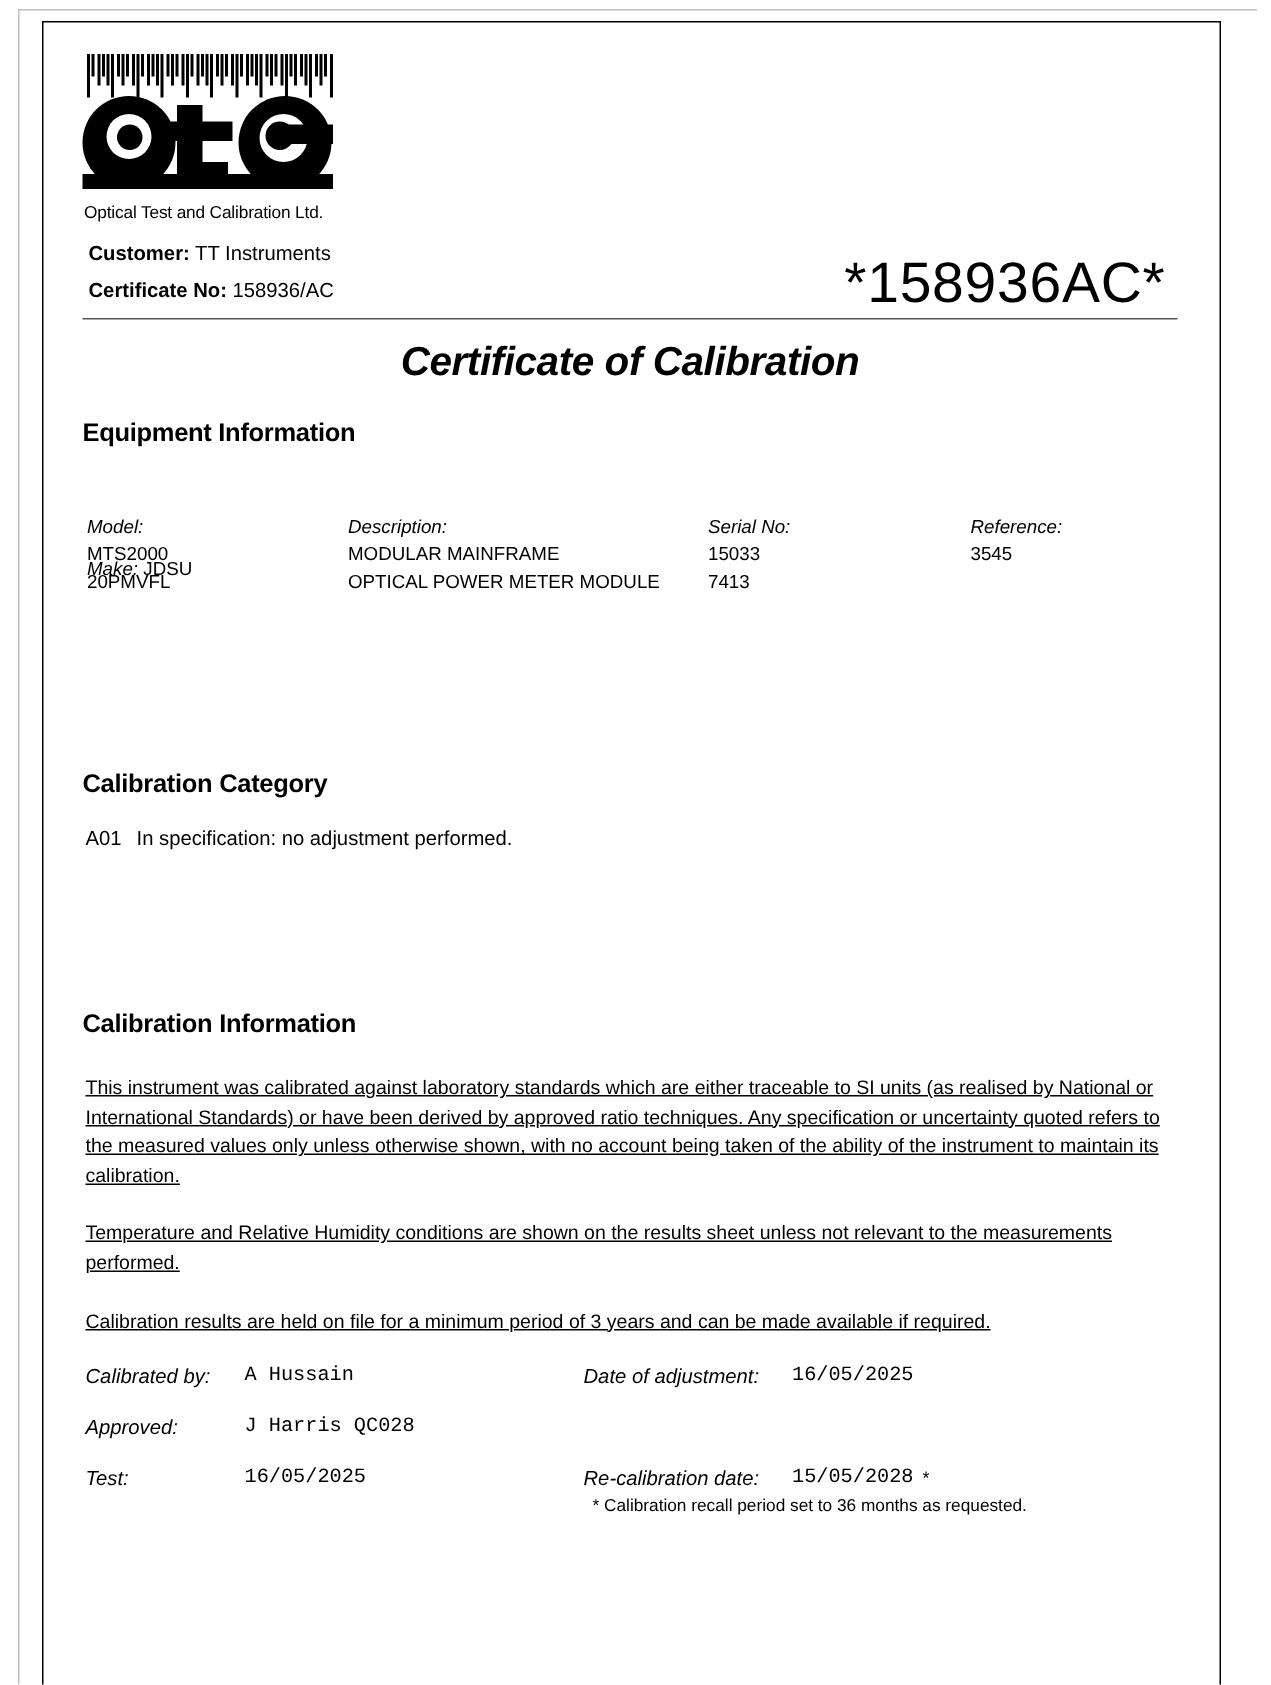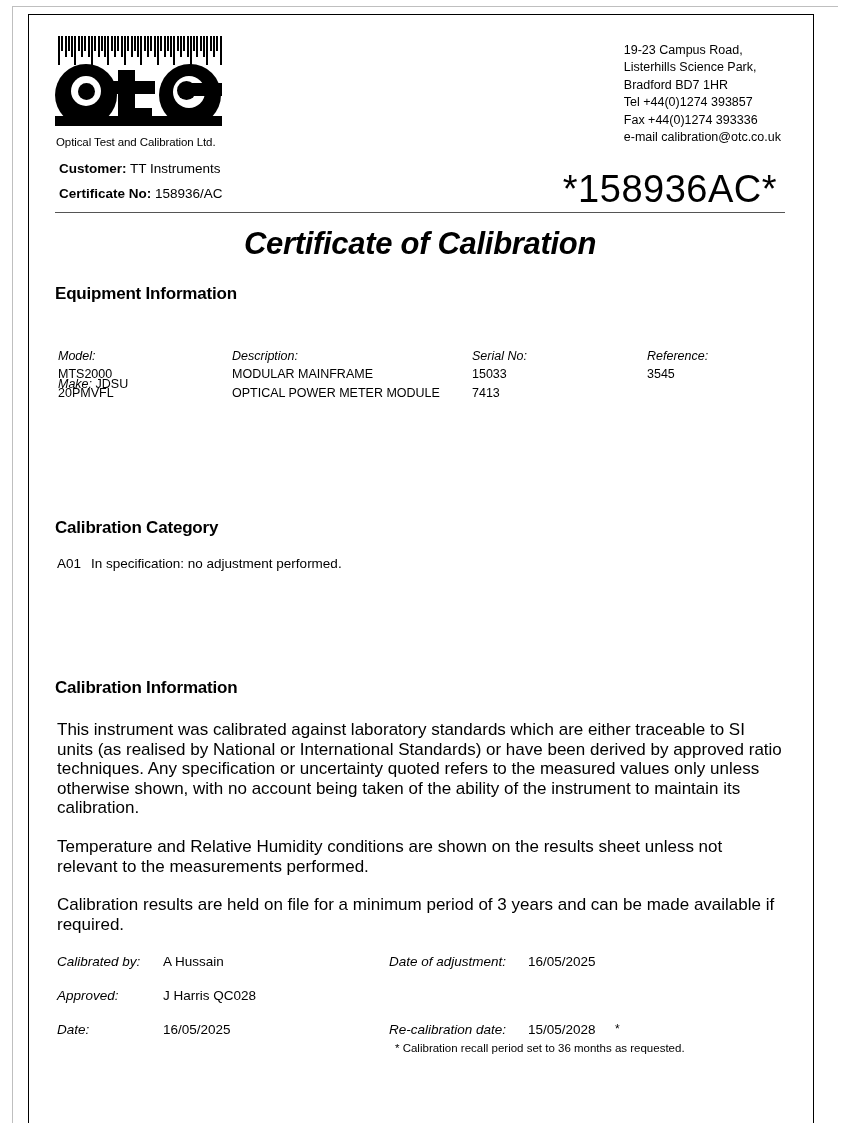--- a/index.html
+++ b/index.html
@@ -201,21 +201,21 @@
   }
 
   .rule-main {
     border-top: 1.6px solid #555;
     margin-top: 2px;
   }
 
   
   .doc-title {
     text-align: center;
-    font-size: 31px;
+    font-size: 27px;
     font-weight: bold;
     font-style: italic;
     margin-top: 13px;
     letter-spacing: -0.3px;
   }
 
   
   .section-h {
     font-size: 17px;
     font-weight: bold;
@@ -256,45 +256,46 @@
     font-size: 13.5px;
     padding-left: 2px;
   }
   .cat-code { display: inline-block; width: 34px; }
 
   .comments-wrap { margin-top: 23px; }
 
   
   .calinfo-wrap { margin-top: 107px; }
   .para {
-    font-size: 17px;
+    font-size: 13px;
     line-height: 19.6px;
     margin-top: 19px;
     padding-left: 2px;
+    text-decoration: underline;
   }
   .para.first { margin-top: 22px; }
 
   
   .sign-block {
     position: relative;
     margin-top: 20px;
     height: 100px;
     font-size: 13.5px;
   }
   .sign-row { position: absolute; left: 0; right: 0; height: 20px; }
   .sign-row.sr1 { top: 0px; }
   .sign-row.sr2 { top: 34px; }
   .sign-row.sr3 { top: 68px; }
   .lbl {
     position: absolute;
     font-style: italic;
   }
   .lbl.l1 { left: 2px; }
   .lbl.l2 { left: 334px; }
-  .val { position: absolute; }
+  .val { position: absolute; font-family: Liberation Mono, monospace; }
   .val.v1 { left: 108px; }
   .val.v2 { left: 473px; }
   .star-mark { position: absolute; left: 560px; font-size: 12px; }
   .footnote {
     position: absolute;
     left: 340px;
     top: 88px;
     font-size: 11.5px;
     white-space: nowrap;
   }
@@ -374,28 +375,20 @@
             <div class="letter-o-hole-dot"></div>
             <div class="letter-c-hole"></div>
             <div class="letter-c-dot"></div>
             <div class="letter-c-notch"></div>
             <div class="letter-t-foot"></div>
           </div>
         </div>
         <div class="logo-caption">Optical Test and Calibration Ltd.</div>
       </div>
 
-      <div class="address-block">
-        <div>19-23 Campus Road,</div>
-        <div>Listerhills Science Park,</div>
-        <div>Bradford BD7 1HR</div>
-        <div>Tel +44(0)1274 393857</div>
-        <div>Fax +44(0)1274 393336</div>
-        <div>e-mail calibration@otc.co.uk</div>
-      </div>
     </div>
 
     <div class="cust-lines">
       <div class="cust-line">
         <b>Customer:</b>
         <span class="cust-val">TT Instruments</span>
       </div>
       <div class="cust-line">
         <b>Certificate No:</b>
         <span class="cust-val">158936/AC</span>
@@ -456,21 +449,21 @@
         <span class="lbl l1">Calibrated by:</span>
         <span class="val v1">A Hussain</span>
         <span class="lbl l2">Date of adjustment:</span>
         <span class="val v2">16/05/2025</span>
       </div>
       <div class="sign-row sr2">
         <span class="lbl l1">Approved:</span>
         <span class="val v1">J Harris QC028</span>
       </div>
       <div class="sign-row sr3">
-        <span class="lbl l1">Date:</span>
+        <span class="lbl l1">Test:</span>
         <span class="val v1">16/05/2025</span>
         <span class="lbl l2">Re-calibration date:</span>
         <span class="val v2">15/05/2028</span>
         <span class="star-mark">*</span>
       </div>
       <div class="footnote">* Calibration recall period set to 36 months as requested.</div>
     </div>
 
   </div>
 </div>

